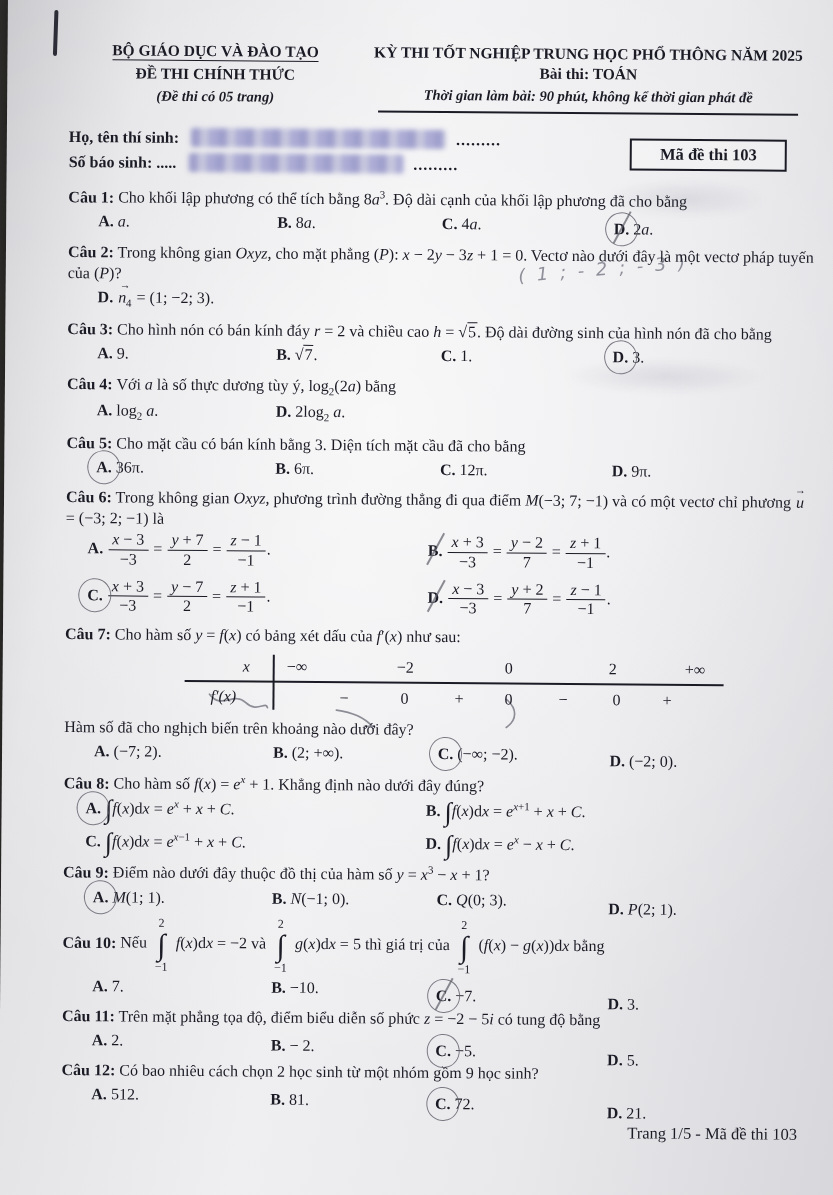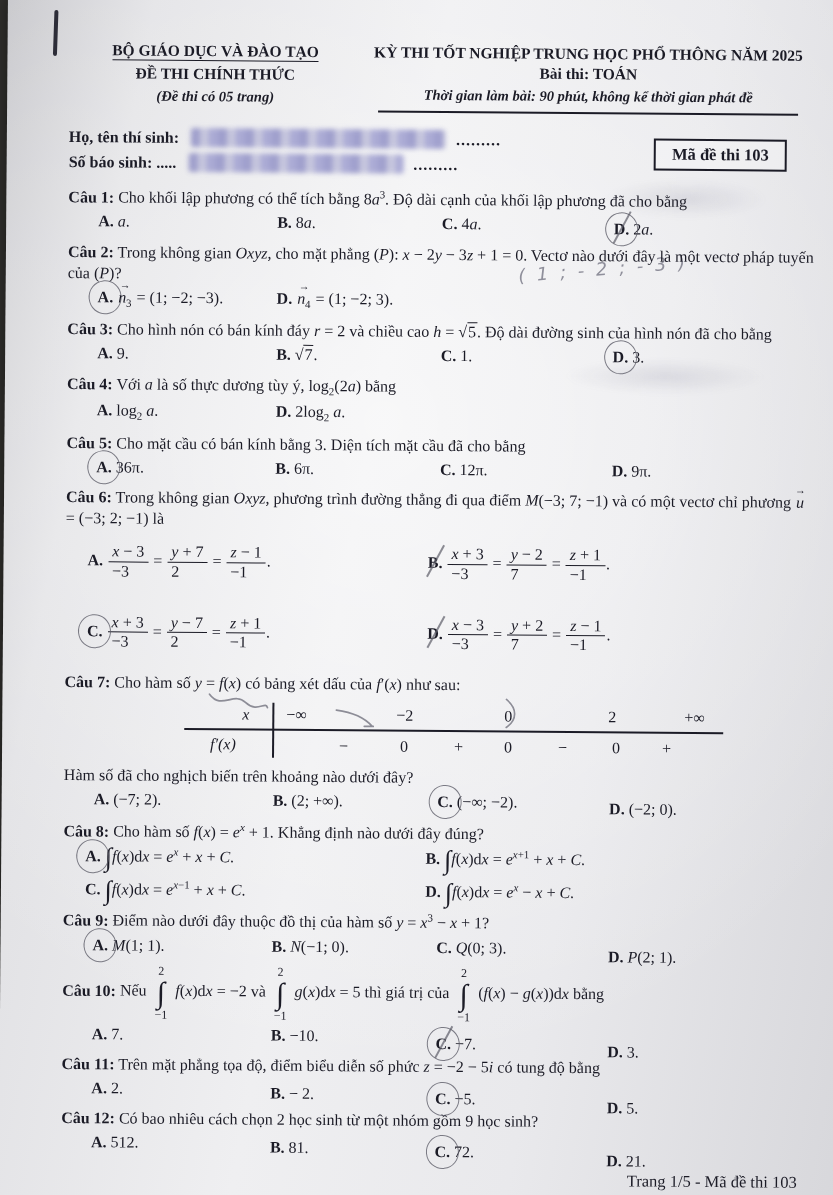--- a/index.html
+++ b/index.html
@@ -27,38 +27,38 @@
 
   
   .info{display:flex;margin-top:16px;align-items:flex-start;}
   .info-left{flex:1;font-weight:bold;font-size:16px;}
   .inforow{height:25px;white-space:nowrap;}
   .blurblob{display:inline-block;vertical-align:-4px;height:19px;border-radius:3px;
             background:repeating-linear-gradient(90deg,#8c8cc4 0 9px,#bcbcd9 9px 18px,#9a9ace 18px 27px);
             filter:blur(2.5px);opacity:.8;margin:0 10px 0 12px;}
   .b1{width:255px;} .b2{width:215px;}
   .dots{font-weight:bold;letter-spacing:1px;}
-  .code-box{border:2px solid #1b1b26;padding:3px 16px;font-weight:bold;font-size:16.5px;
+  .code-box{border:2px solid #1b1b26;padding:3px 28px;font-weight:bold;font-size:16.5px;
             margin:8px 28px 0 0;background:rgba(255,255,255,.25);white-space:nowrap;}
 
   
   .q{margin-top:9px;}
   .qlabel{font-weight:bold;}
   .qtext i{font-family:"Liberation Serif",serif;}
   .opts{display:grid;grid-template-columns:25% 23% 24% 28%;padding-left:30px;margin-top:3px;}
   .opts.grid2{grid-template-columns:47% 53%;padding-left:22px;row-gap:10px;}
   .opt{white-space:nowrap;}
   .lt{font-weight:bold;position:relative;display:inline-block;}
   .ot{}
   sup{font-size:.68em;} sub{font-size:.68em;}
   .rad{border-top:1.4px solid #1b1b26;padding:0 1px;}
   .vec{position:relative;display:inline-block;padding:0 1px;}
   .vec::after{content:"→";position:absolute;left:0;right:0;top:-0.78em;font-size:.66em;
               text-align:center;font-style:normal;}
-  .frac{display:inline-block;vertical-align:middle;text-align:left;line-height:1.05;margin:12px 1px;}
+  .frac{display:inline-block;vertical-align:middle;text-align:center;line-height:1.05;margin:0 1px;}
   .frac .n{display:block;padding:0 4px 1px;border-bottom:1.5px solid #1b1b26;}
   .frac .d{display:block;padding:1px 4px 0;}
   .bint{font-size:1.65em;vertical-align:-0.18em;line-height:.7;font-style:normal;}
   .dint{display:inline-flex;flex-direction:column;align-items:center;vertical-align:middle;
         line-height:1;margin:0 4px;}
   .dint .u,.dint .l{font-size:12px;}
   .dint .s{font-size:30px;padding:1px 0;}
   #q10 .qline{line-height:1.1;}
 
   
@@ -151,21 +151,20 @@
             <span class="opt"><b class="lt">A.</b> <span class="ot"><i>a</i>.</span></span>
             <span class="opt"><b class="lt">B.</b> <span class="ot">8<i>a</i>.</span></span>
             <span class="opt"><b class="lt">C.</b> <span class="ot">4<i>a</i>.</span></span>
             <span class="opt"><b class="lt circled slashed">D.</b> <span class="ot">2<i>a</i>.</span></span>
           </div>
    </div>
 
    <div class="q" id="q2">
      <div class="qline"><span class="qlabel">Câu 2:</span> <span class="qtext">Trong không gian <i>Oxyz</i>, cho mặt phẳng (<i>P</i>): <i>x</i> − 2<i>y</i> − 3<i>z</i> + 1 = 0. Vectơ nào dưới đây là một vectơ pháp tuyến của (<i>P</i>)?</span></div>
      <div class="opts">
-            <span class="opt"><b class="lt circled">A.</b> <span class="ot"><span class="vec"><i>n</i><sub>3</sub></span> = (1; −2; −3).</span></span>
             <span class="opt"><b class="lt">D.</b> <span class="ot"><span class="vec"><i>n</i><sub>4</sub></span> = (1; −2; 3).</span></span>
           </div>
    </div>
 
    <div class="q" id="q3">
      <div class="qline"><span class="qlabel">Câu 3:</span> <span class="qtext">Cho hình nón có bán kính đáy <i>r</i> = 2 và chiều cao <i>h</i> = √<span class="rad">5</span>. Độ dài đường sinh của hình nón đã cho bằng</span></div>
      <div class="opts">
             <span class="opt"><b class="lt">A.</b> <span class="ot">9.</span></span>
             <span class="opt"><b class="lt">B.</b> <span class="ot">√<span class="rad">7</span>.</span></span>
             <span class="opt"><b class="lt">C.</b> <span class="ot">1.</span></span>

